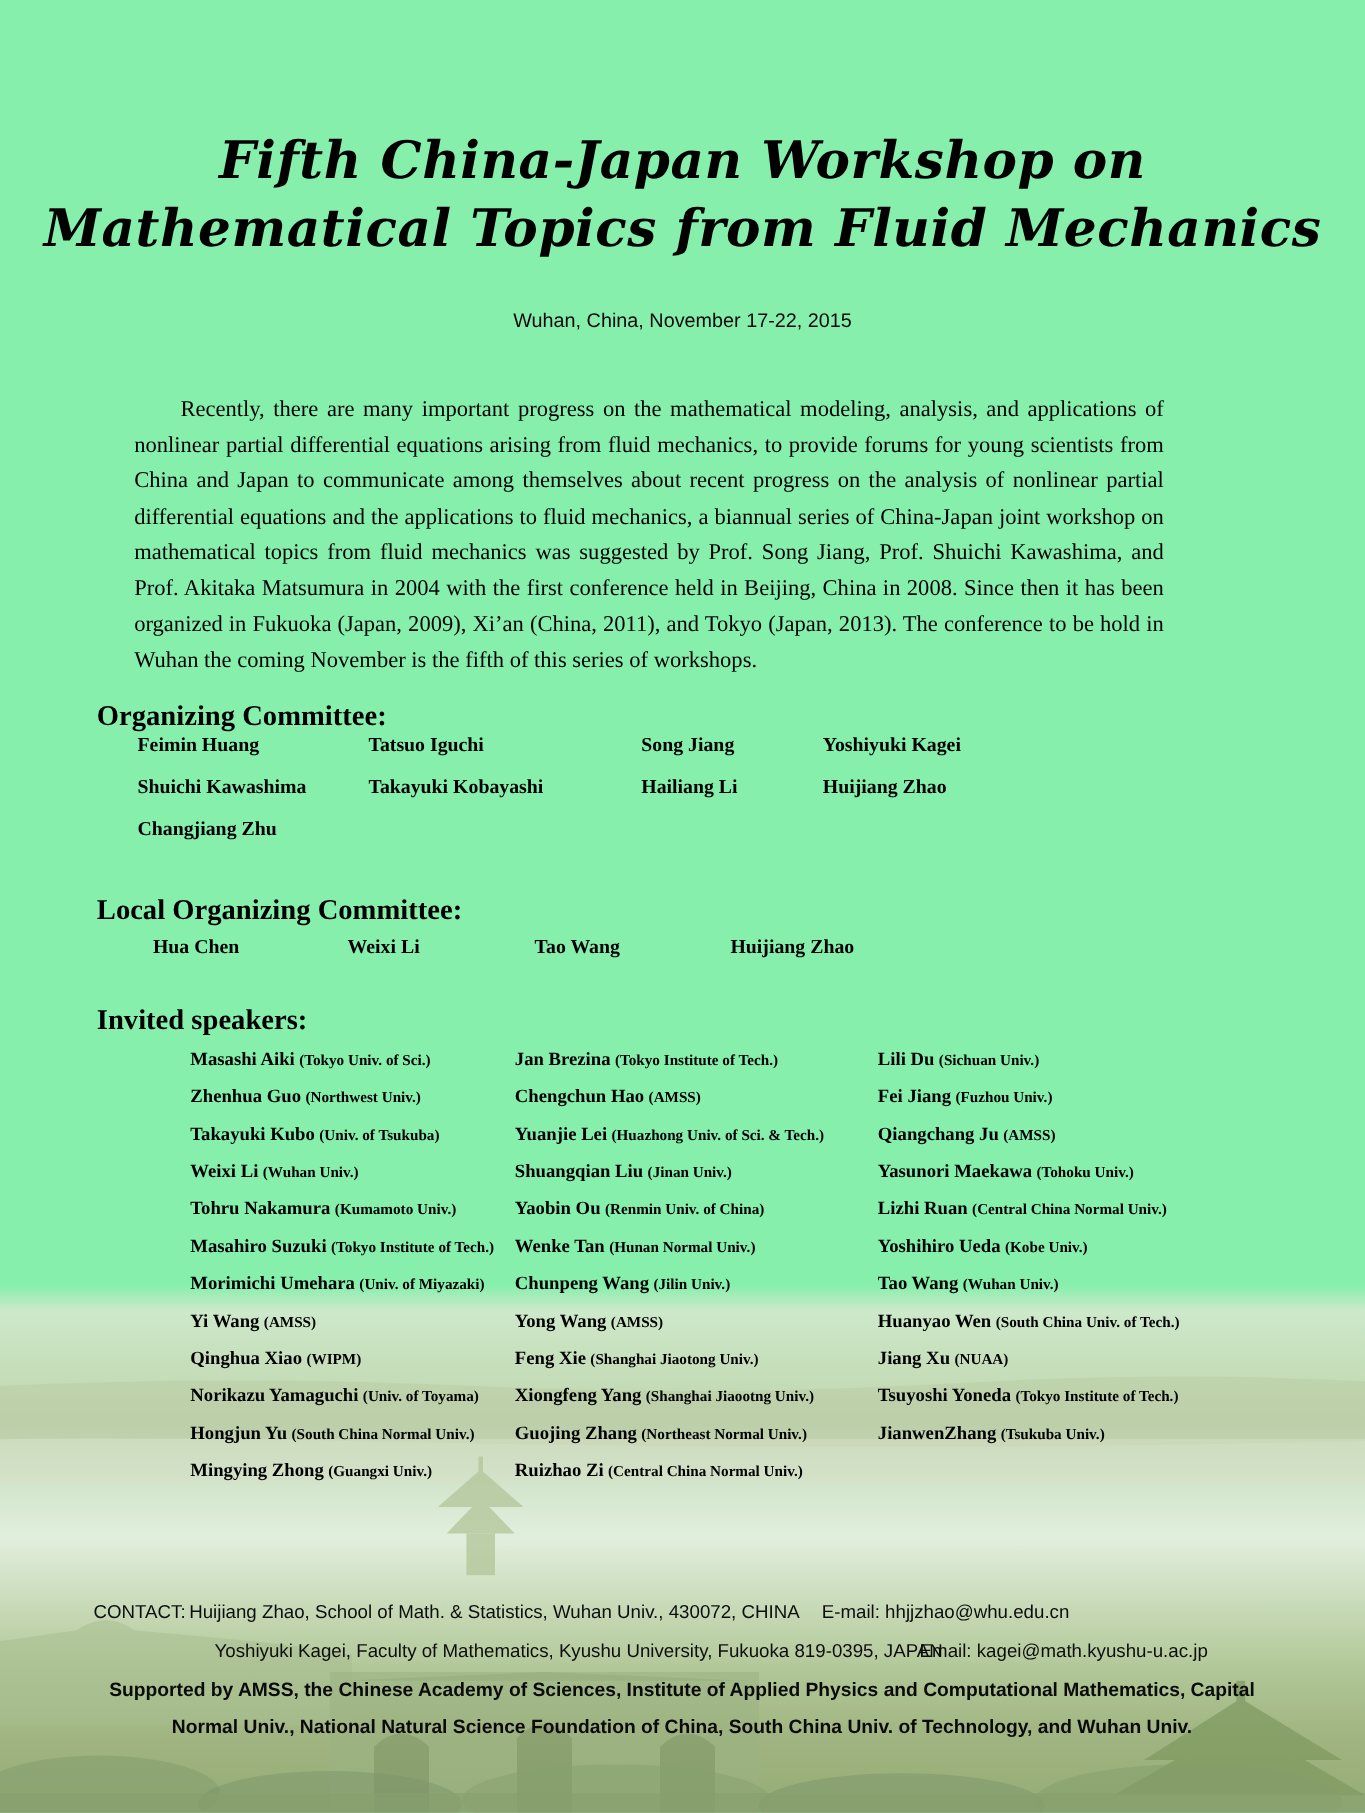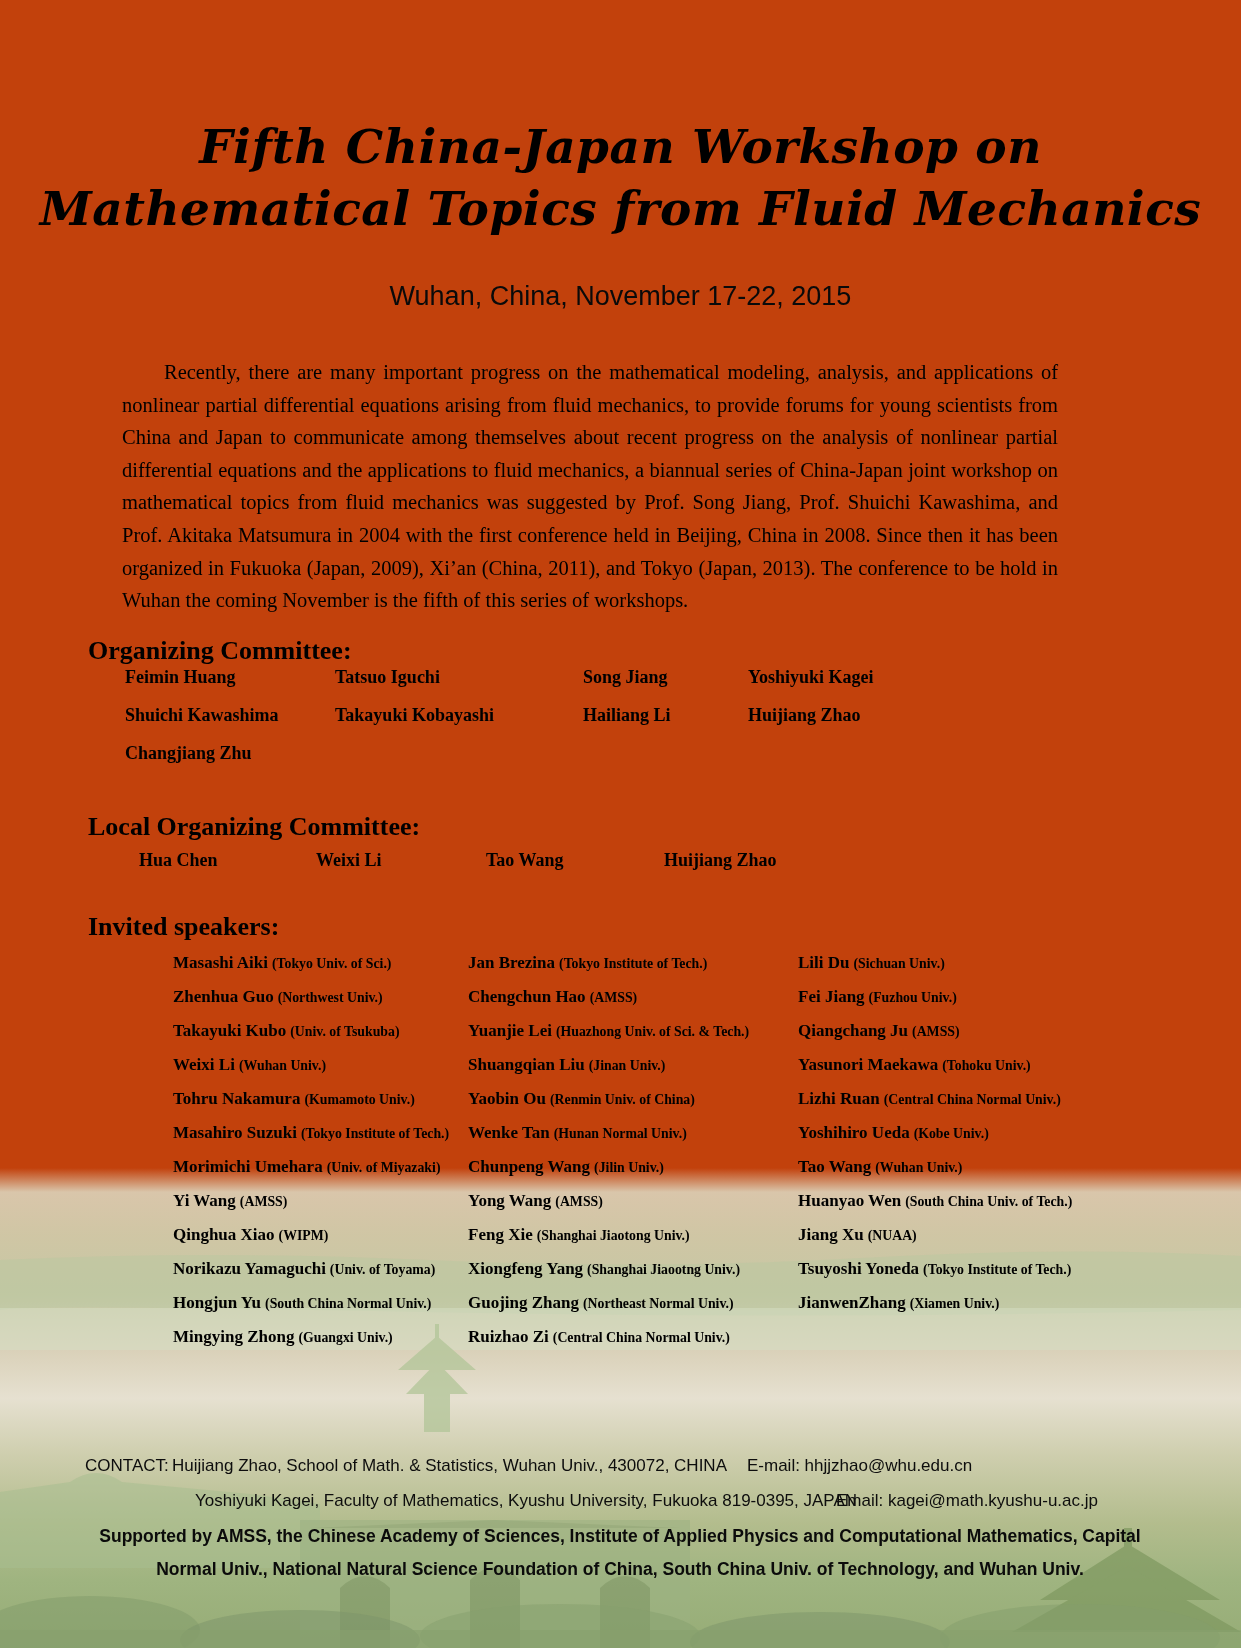--- a/index.html
+++ b/index.html
@@ -1,19 +1,19 @@
 <!DOCTYPE html>
 <html><head>
 <meta charset="utf-8">
 <title>Workshop Poster</title>
 <style>
   html,body { margin:0; padding:0; background:#888; }
   .page {
     position:relative; width:1241px; height:1648px; margin:0 auto;
-    background:#c2410c; overflow:hidden; color:#000;
+    background:#86efac; overflow:hidden; color:#000;
     font-family:"Liberation Serif", serif;
   }
   
   .bg-band {
     position:absolute; left:0; top:1168px; width:1241px; height:480px; z-index:0;
     background:linear-gradient(180deg,
       rgba(223,231,210,0) 0%,
       rgba(223,231,210,0.80) 5%,
       rgba(210,221,191,0.85) 14%,
       rgba(198,211,177,0.92) 26%,
@@ -30,21 +30,21 @@
   
   .title {
     position:absolute; top:116px; left:0; width:100%; margin:0;
     text-align:center; font-family:"DejaVu Serif", serif;
     font-style:italic; font-weight:bold; font-size:47px; line-height:62px;
     letter-spacing:0.5px;
   }
   .date {
     position:absolute; top:281px; left:0; width:100%;
     text-align:center; font-family:"Liberation Sans", sans-serif;
-    font-size:27px; color:#0a0a0a;
+    font-size:18px; color:#0a0a0a;
   }
   .intro {
     position:absolute; top:356px; left:122px; width:936px; margin:0;
     font-size:20.5px; line-height:32.6px; text-align:justify; text-indent:42px;
   }
 
   
   .sec-heading {
     position:absolute; left:88px; margin:0;
     font-size:26px; font-weight:bold; font-family:"Liberation Serif", serif;
@@ -198,21 +198,21 @@
           <div class="speaker"><span class="name">Lili Du</span> <span class="aff">(Sichuan Univ.)</span></div>
           <div class="speaker"><span class="name">Fei Jiang</span> <span class="aff">(Fuzhou Univ.)</span></div>
           <div class="speaker"><span class="name">Qiangchang Ju</span> <span class="aff">(AMSS)</span></div>
           <div class="speaker"><span class="name">Yasunori Maekawa</span> <span class="aff">(Tohoku Univ.)</span></div>
           <div class="speaker"><span class="name">Lizhi Ruan</span> <span class="aff">(Central China Normal Univ.)</span></div>
           <div class="speaker"><span class="name">Yoshihiro Ueda</span> <span class="aff">(Kobe Univ.)</span></div>
           <div class="speaker"><span class="name">Tao Wang</span> <span class="aff">(Wuhan Univ.)</span></div>
           <div class="speaker"><span class="name">Huanyao Wen</span> <span class="aff">(South China Univ. of Tech.)</span></div>
           <div class="speaker"><span class="name">Jiang Xu</span> <span class="aff">(NUAA)</span></div>
           <div class="speaker"><span class="name">Tsuyoshi Yoneda</span> <span class="aff">(Tokyo Institute of Tech.)</span></div>
-          <div class="speaker"><span class="name">JianwenZhang</span> <span class="aff">(Xiamen Univ.)</span></div>
+          <div class="speaker"><span class="name">JianwenZhang</span> <span class="aff">(Tsukuba Univ.)</span></div>
         </div>
       </div>
 
     <div class="contact">
       <div class="contact-line"><span class="c-label">CONTACT:</span><span>Huijiang Zhao, School of Math. &amp; Statistics, Wuhan Univ., 430072, CHINA</span><span class="c-email1">E-mail: hhjjzhao@whu.edu.cn</span></div>
       <div class="contact-line"><span class="line2-text">Yoshiyuki Kagei, Faculty of Mathematics, Kyushu University, Fukuoka 819-0395, JAPAN</span><span class="c-email2">Email: kagei@math.kyushu-u.ac.jp</span></div>
     </div>
 
     <div class="supported">Supported by AMSS, the Chinese Academy of Sciences, Institute of Applied Physics and Computational Mathematics, Capital Normal Univ., National Natural Science Foundation of China, South China Univ. of Technology, and Wuhan Univ.</div>
 

